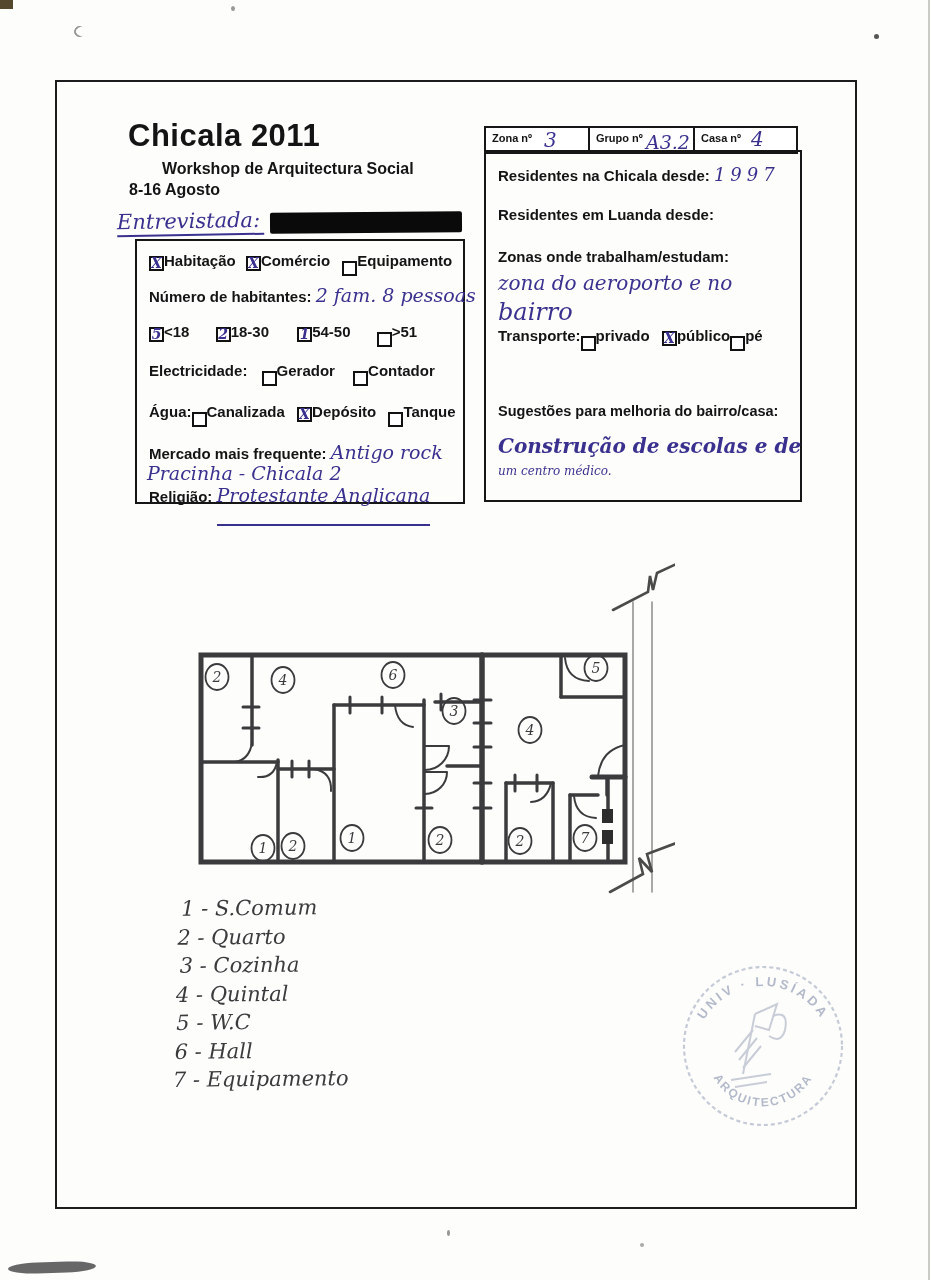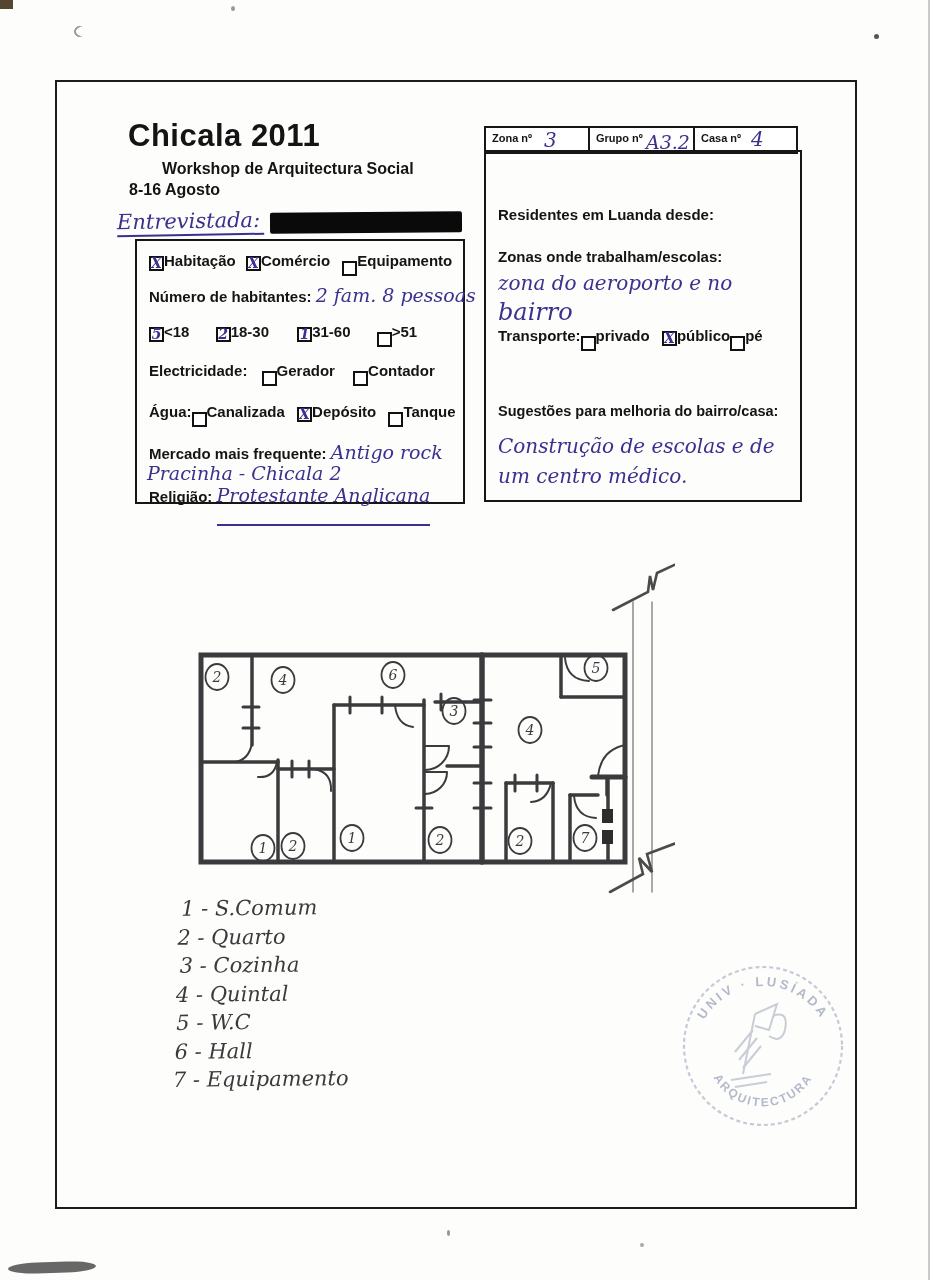--- a/index.html
+++ b/index.html
@@ -107,21 +107,21 @@
 
     <div class="row" style="left:12px;top:82px;">
       <span class="cb">
           <span class="cbmark">5</span>
         </span><span>&lt;18</span>
       <span class="cb" style="margin-left:22px;">
           <span class="cbmark">2</span>
         </span><span>18-30</span>
       <span class="cb" style="margin-left:24px;">
           <span class="cbmark">1</span>
-        </span><span>31-60</span>
+        </span><span>54-50</span>
       <span class="cb" style="margin-left:22px;">
           <span class="cbmark"></span>
         </span><span>&gt;51</span>
     </div>
 
     <div class="row" style="left:12px;top:121px;">
       <span>Electricidade:</span>
       <span class="cb" style="margin-left:10px;">
           <span class="cbmark"></span>
         </span><span>Gerador</span>
@@ -148,46 +148,50 @@
     </div>
     <div class="hwline hw" style="left:10px;top:221px;">Pracinha - Chicala 2</div>
 
     <div class="row" style="left:12px;top:243px;">
       <span>Religião:</span>
       <span class="hw hwval relig-u">Protestante Anglicana</span>
     </div>
   </div>
 
   <div class="rightbox">
+    <div class="row" style="left:12px;top:12px;">
+      <span>Residentes na Chicala desde:</span>
+      <span class="hw" style="font-size:18px;letter-spacing:5px;font-weight:normal;">1997</span>
+    </div>
     <div class="row" style="left:12px;top:54px;">
       <span>Residentes em Luanda desde:</span>
     </div>
     <div class="row" style="left:12px;top:96px;">
-      <span>Zonas onde trabalham/escolas:</span>
+      <span>Zonas onde trabalham/estudam:</span>
     </div>
     <div class="hwline hw" style="left:12px;top:119px;font-size:20px;">zona do aeroporto e no</div>
     <div class="hwline hw" style="left:12px;top:146px;font-size:24px;">bairro</div>
 
     <div class="row" style="left:12px;top:175px;">
       <span>Transporte:</span><span class="cb">
           <span class="cbmark"></span>
         </span><span>privado</span>
       <span class="cb" style="margin-left:8px;">
           <span class="cbmark">X</span>
         </span><span>público</span><span class="cb">
           <span class="cbmark"></span>
         </span><span>pé</span>
     </div>
 
 
     <div class="row" style="left:12px;top:251px;font-size:14.5px;">
       <span>Sugestões para melhoria do bairro/casa:</span>
     </div>
-    <div class="hwline hw" style="left:12px;top:282px;font-size:20px;">Construção de escolas e de</div>
-    <div class="hwline hw" style="left:12px;top:312px;font-size:20px;">um centro médico.</div>
+    <div class="hwline hw" style="left:12px;top:282px;font-size:20px;font-weight:bold;">Construção de escolas e de</div>
+    <div class="hwline hw" style="left:12px;top:312px;font-size:12px;">um centro médico.</div>
   </div>
 
   <svg class="plan" viewBox="0 0 480 370">
     <g stroke="#2b2b2e" fill="none" stroke-linecap="round" opacity="0.92">
 
       <g>
         <path d="M438,62 V352" stroke="#8a8a88" stroke-width="1.6"></path>
         <path d="M457,62 V352" stroke="#8a8a88" stroke-width="1.6"></path>
         <path d="M418,70 L453,52 L455,36 L458,50 L462,33 L505,13" stroke-width="2.6" stroke="#3c3c3c"></path>
         <path d="M415,352 L448,334 L444,318 L457,332 L452,314 L500,296" stroke-width="2.6" stroke="#3c3c3c"></path>

